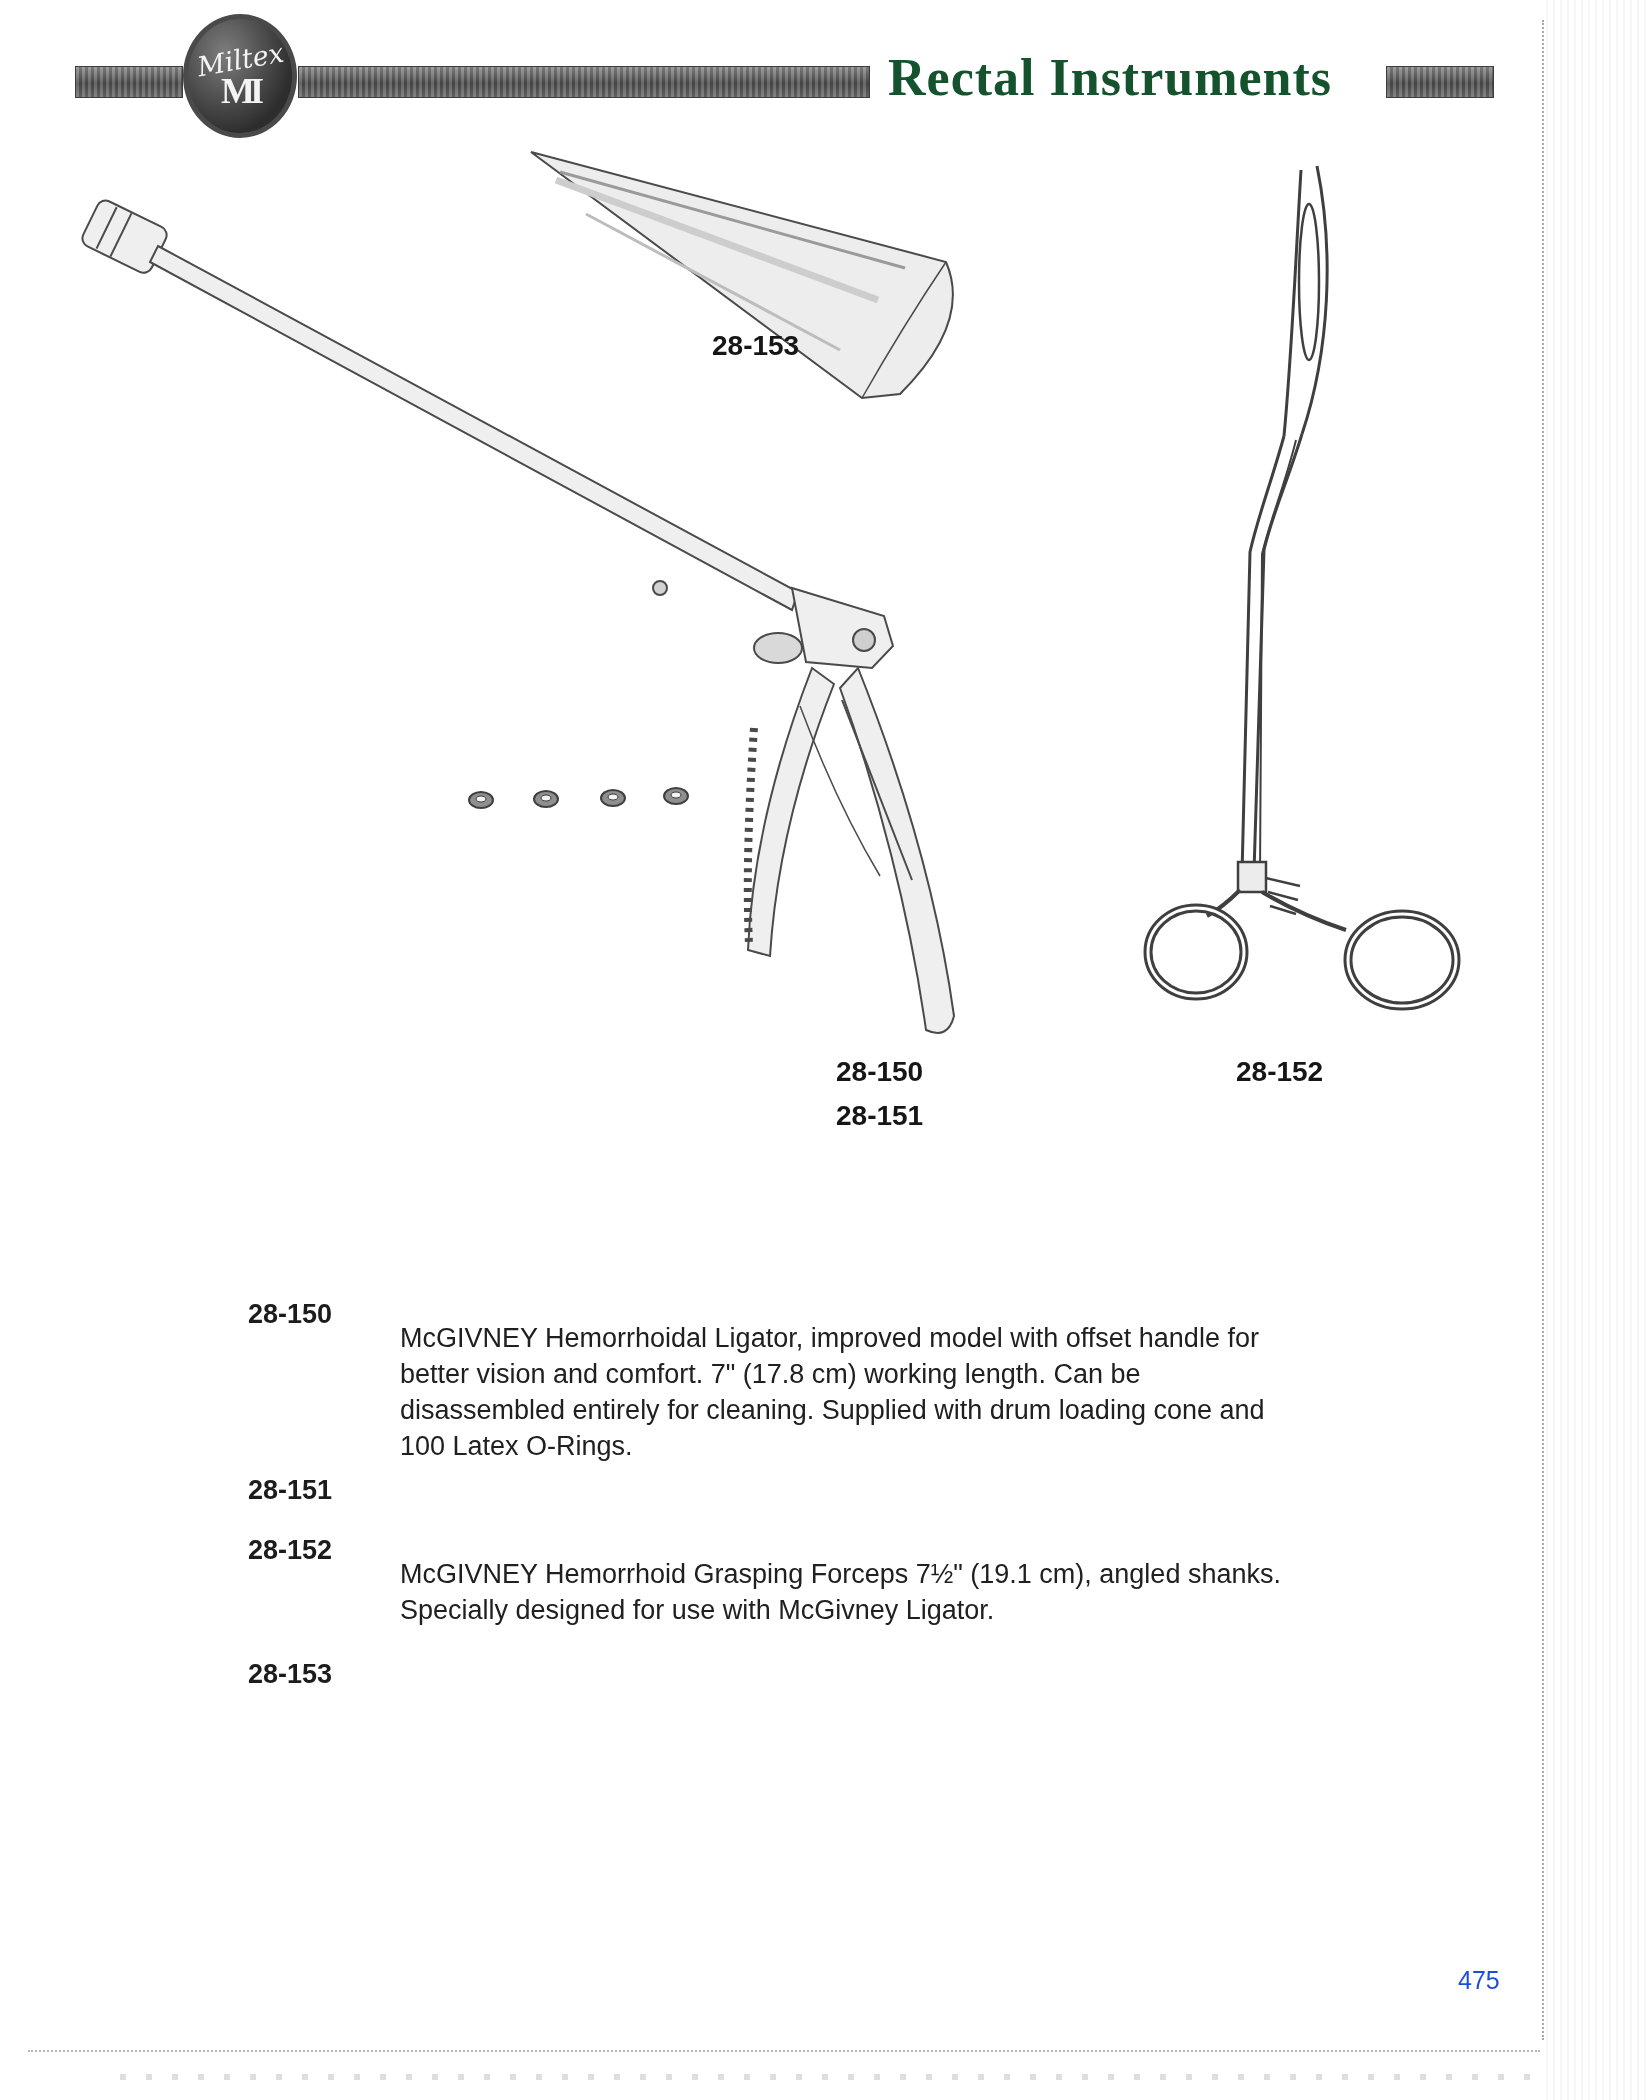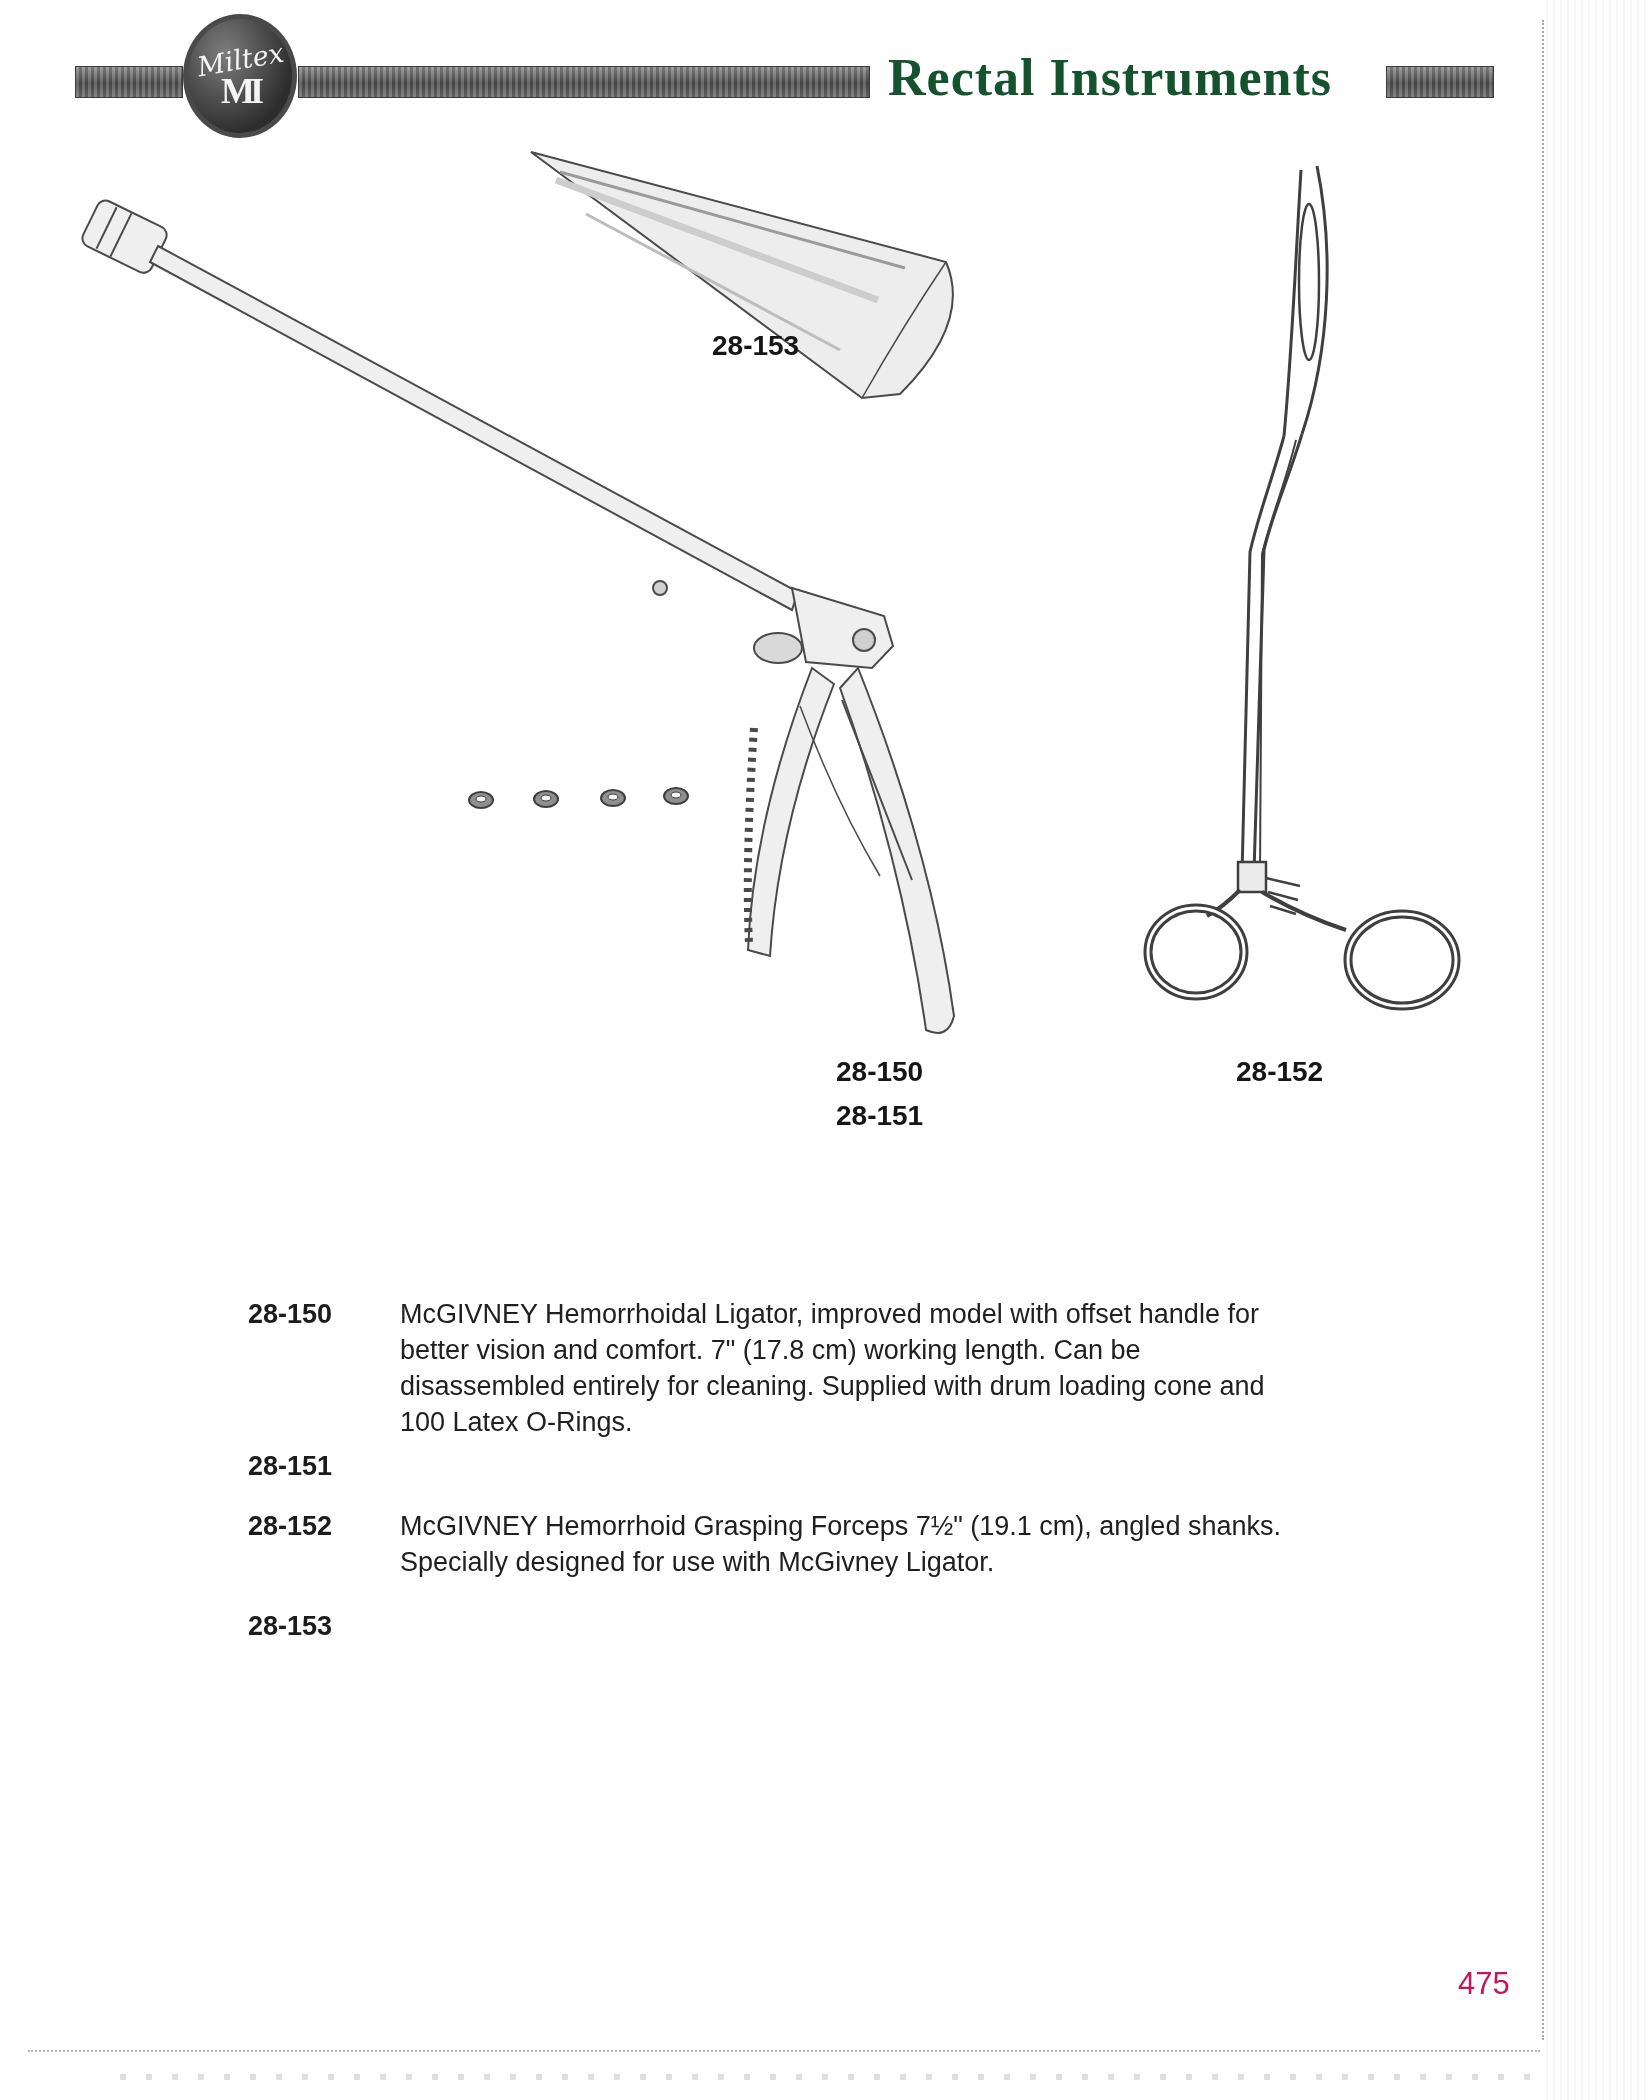--- a/index.html
+++ b/index.html
@@ -54,23 +54,23 @@
 
   
   .items { position:absolute; left:248px; top:1296px; width:1090px; }
   .item { display:flex; }
   .item + .item { margin-top:8px; }
   .item.gap-md { margin-top:24px; }
   .item.gap-lg { margin-top:28px; }
   .item .code {
     width:152px; flex:0 0 152px; font-weight:bold; font-size:27px; line-height:36px;
   }
-  .item .desc { flex:1; max-width:890px; font-size:27px; line-height:36px; color:#202020; }
+  .item .desc { flex:1; max-width:890px; font-size:27px; line-height:36px; color:#202020;margin-top:24px; }
 
-  .page-number { position:absolute; left:1458px; top:1966px; font-size:31px; color:#be185d; }
+  .page-number { position:absolute; left:1458px; top:1966px; font-size:25px; color:#1d4ed8; }
 
   
   .scan-line-right {
     position:absolute; left:1542px; top:20px; height:2020px; width:0;
     border-left:2px dotted #a8a8a8;
   }
   .scan-strip-right {
     position:absolute; left:1546px; top:0; width:104px; height:2100px;
     background:repeating-linear-gradient(90deg, rgba(0,0,0,0.035) 0 2px, transparent 2px 7px);
   }

